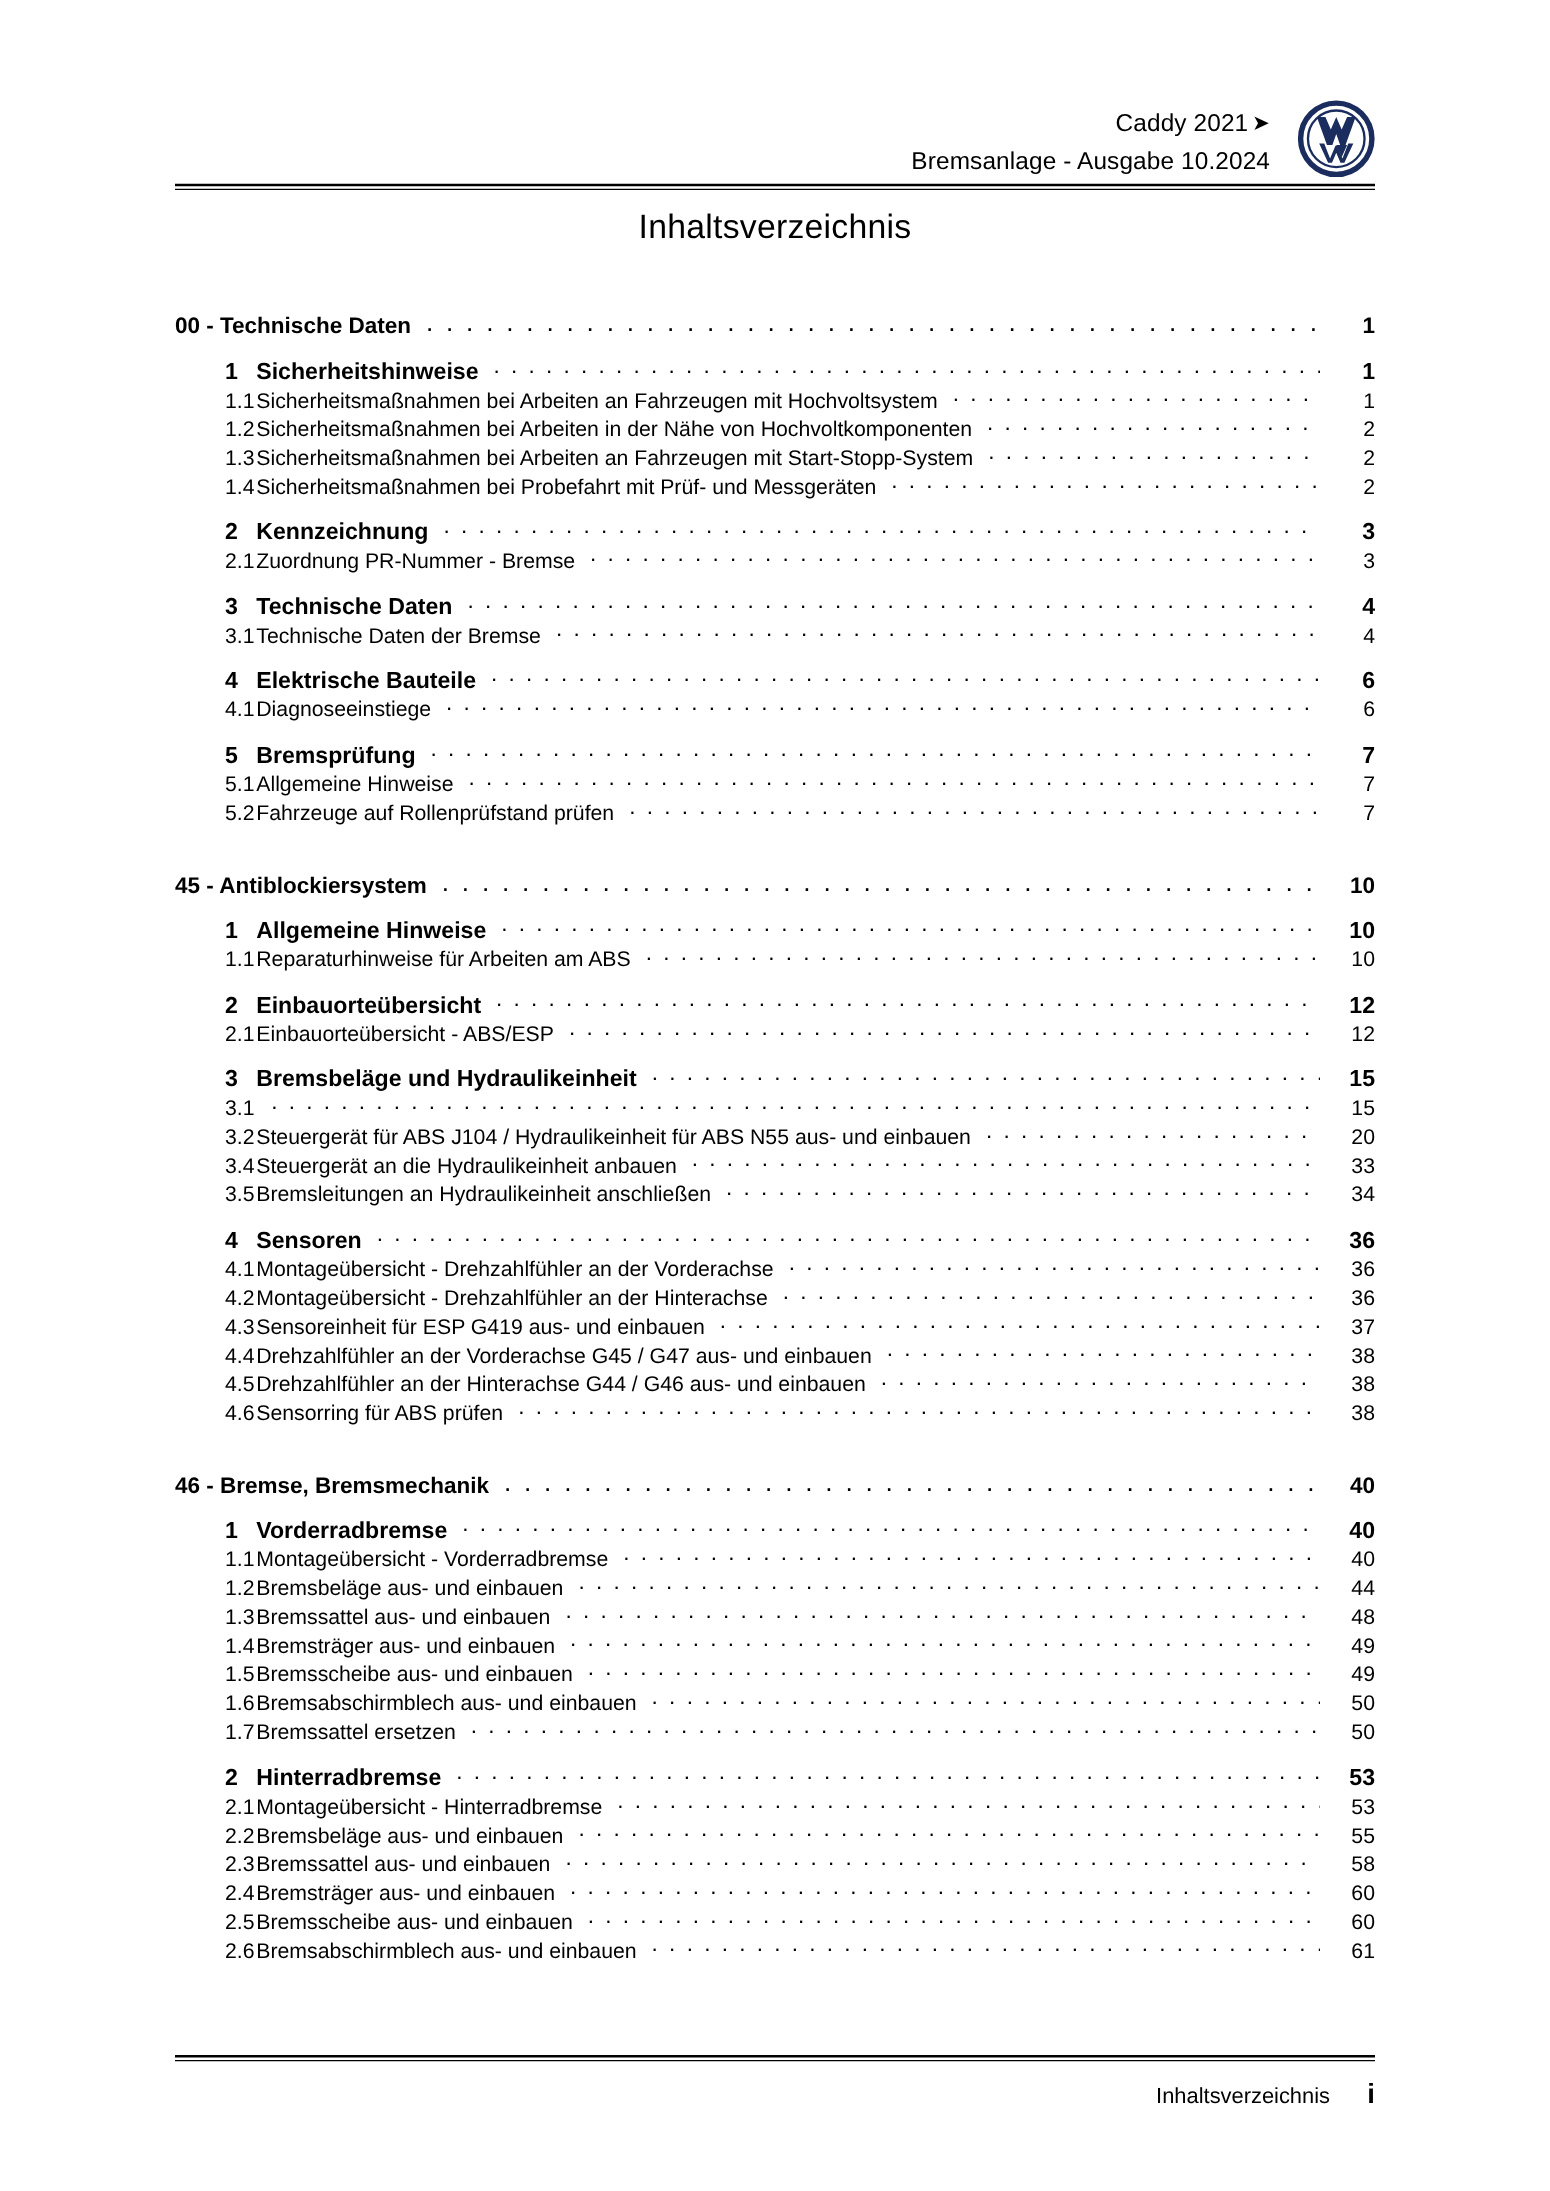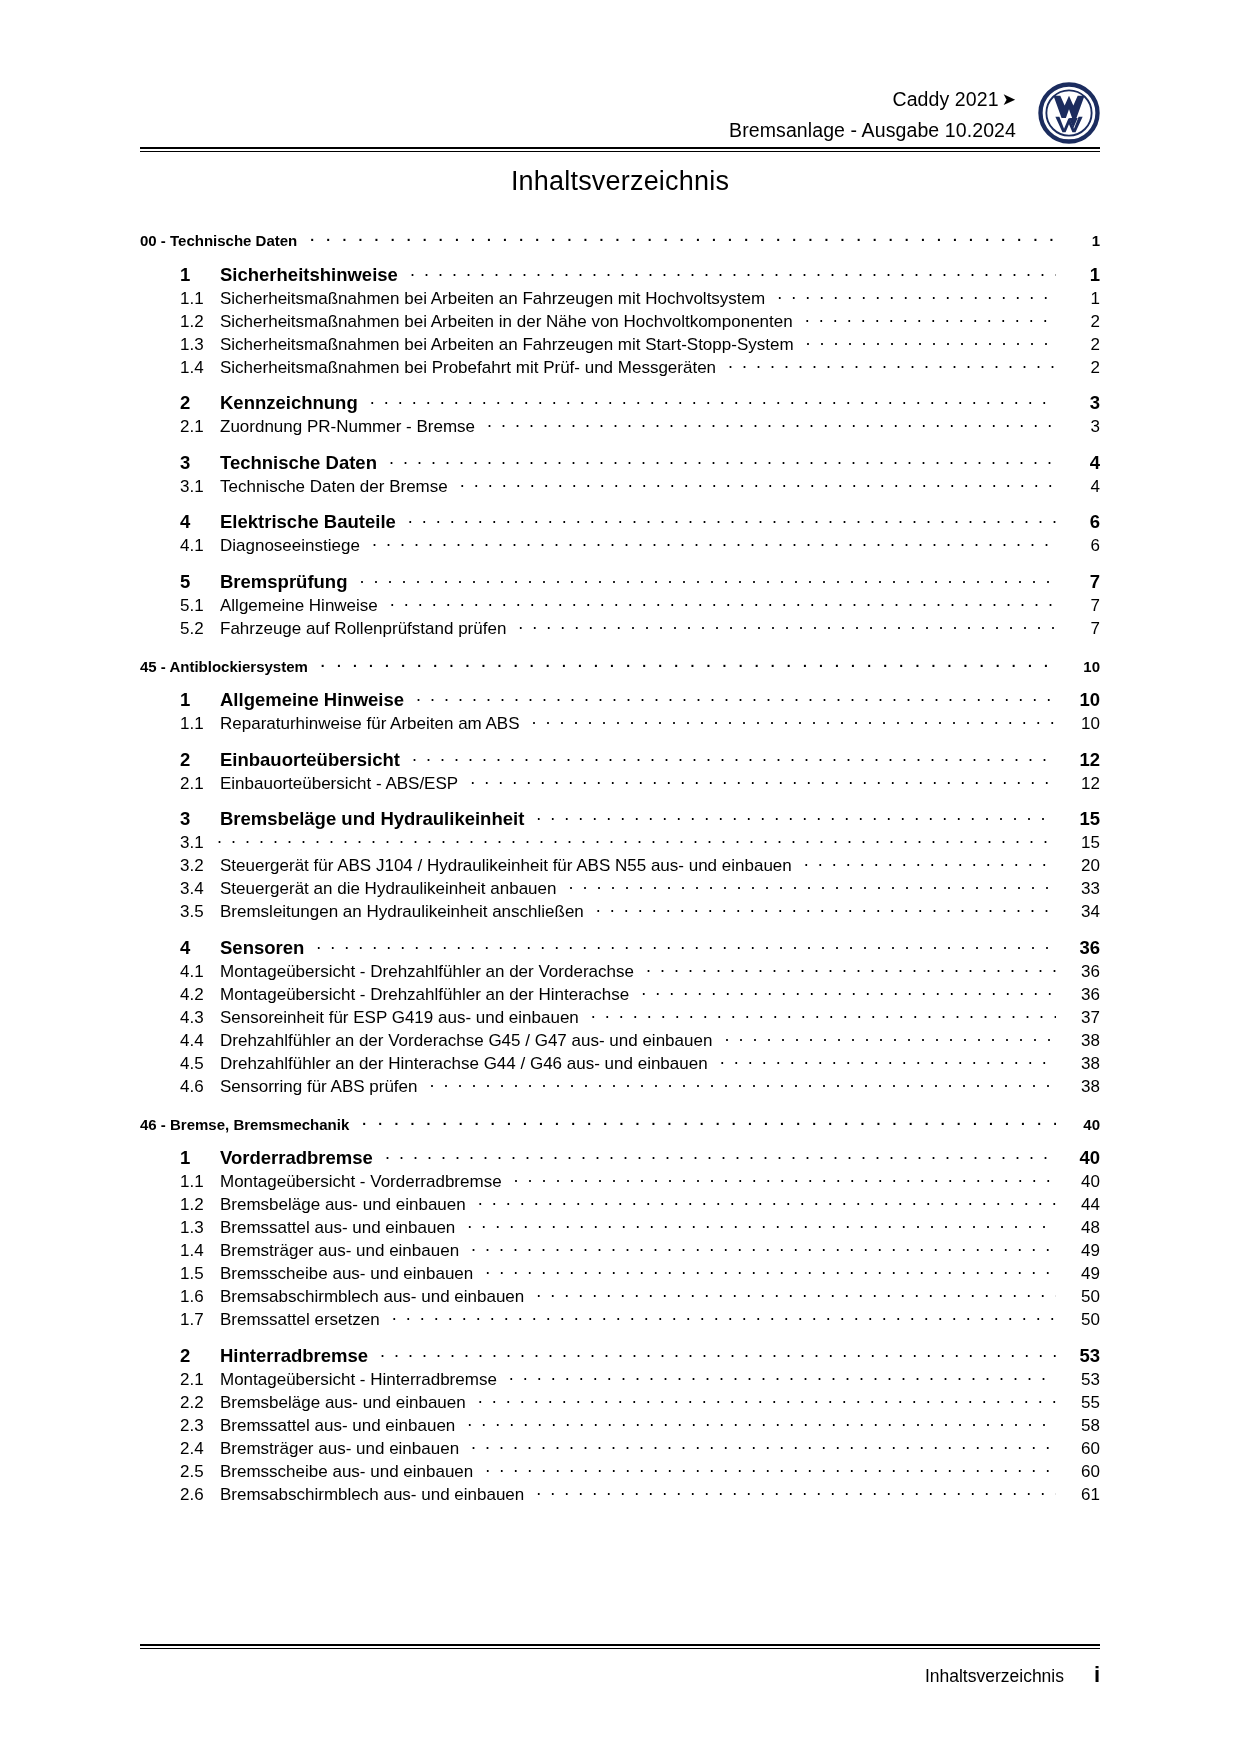--- a/index.html
+++ b/index.html
@@ -21,21 +21,21 @@
     overflow: hidden;
   }
 
   
   .header {
     position: absolute;
     left: 140px;
     right: 140px;
     top: 78px;
     display: flex;
-    align-items: center;
+    align-items: flex-start;
     justify-content: flex-end;
   }
   .header-text {
     text-align: right;
     font-size: 19.5px;
     line-height: 30px;
     letter-spacing: 0.1px;
     padding-right: 22px;
     padding-top: 6px;
     white-space: nowrap;
@@ -92,24 +92,25 @@
   .toc-group { }
 
   .row {
     display: flex;
     align-items: baseline;
     width: 100%;
   }
 
   
   .row.chapter {
-    font-size: 15px;
+    font-size: 18px;
     font-weight: bold;
-    margin-top: 18px;
+    margin-top: 37px;
     margin-bottom: 10px;
+    align-items: flex-end;
   }
   .row.chapter .num {
     flex: 0 0 auto;
     padding-right: 0;
     white-space: nowrap;
   }
   .row.chapter .pageno {
     flex: 0 0 34px;
     text-align: right;
     font-weight: bold;
@@ -133,21 +134,20 @@
   .row.lvl2 .num {
     flex: 0 0 65px;
     padding-left: 40px;
     box-sizing: border-box;
     white-space: nowrap;
   }
   .row.lvl1 .label,
   .row.lvl2 .label {
     flex: 0 0 auto;
     white-space: nowrap;
-    margin-left: 15px;
   }
   .row.lvl1 .pageno,
   .row.lvl2 .pageno {
     flex: 0 0 34px;
     text-align: right;
   }
 
   .leader {
     flex: 1 1 auto;
     position: relative;

